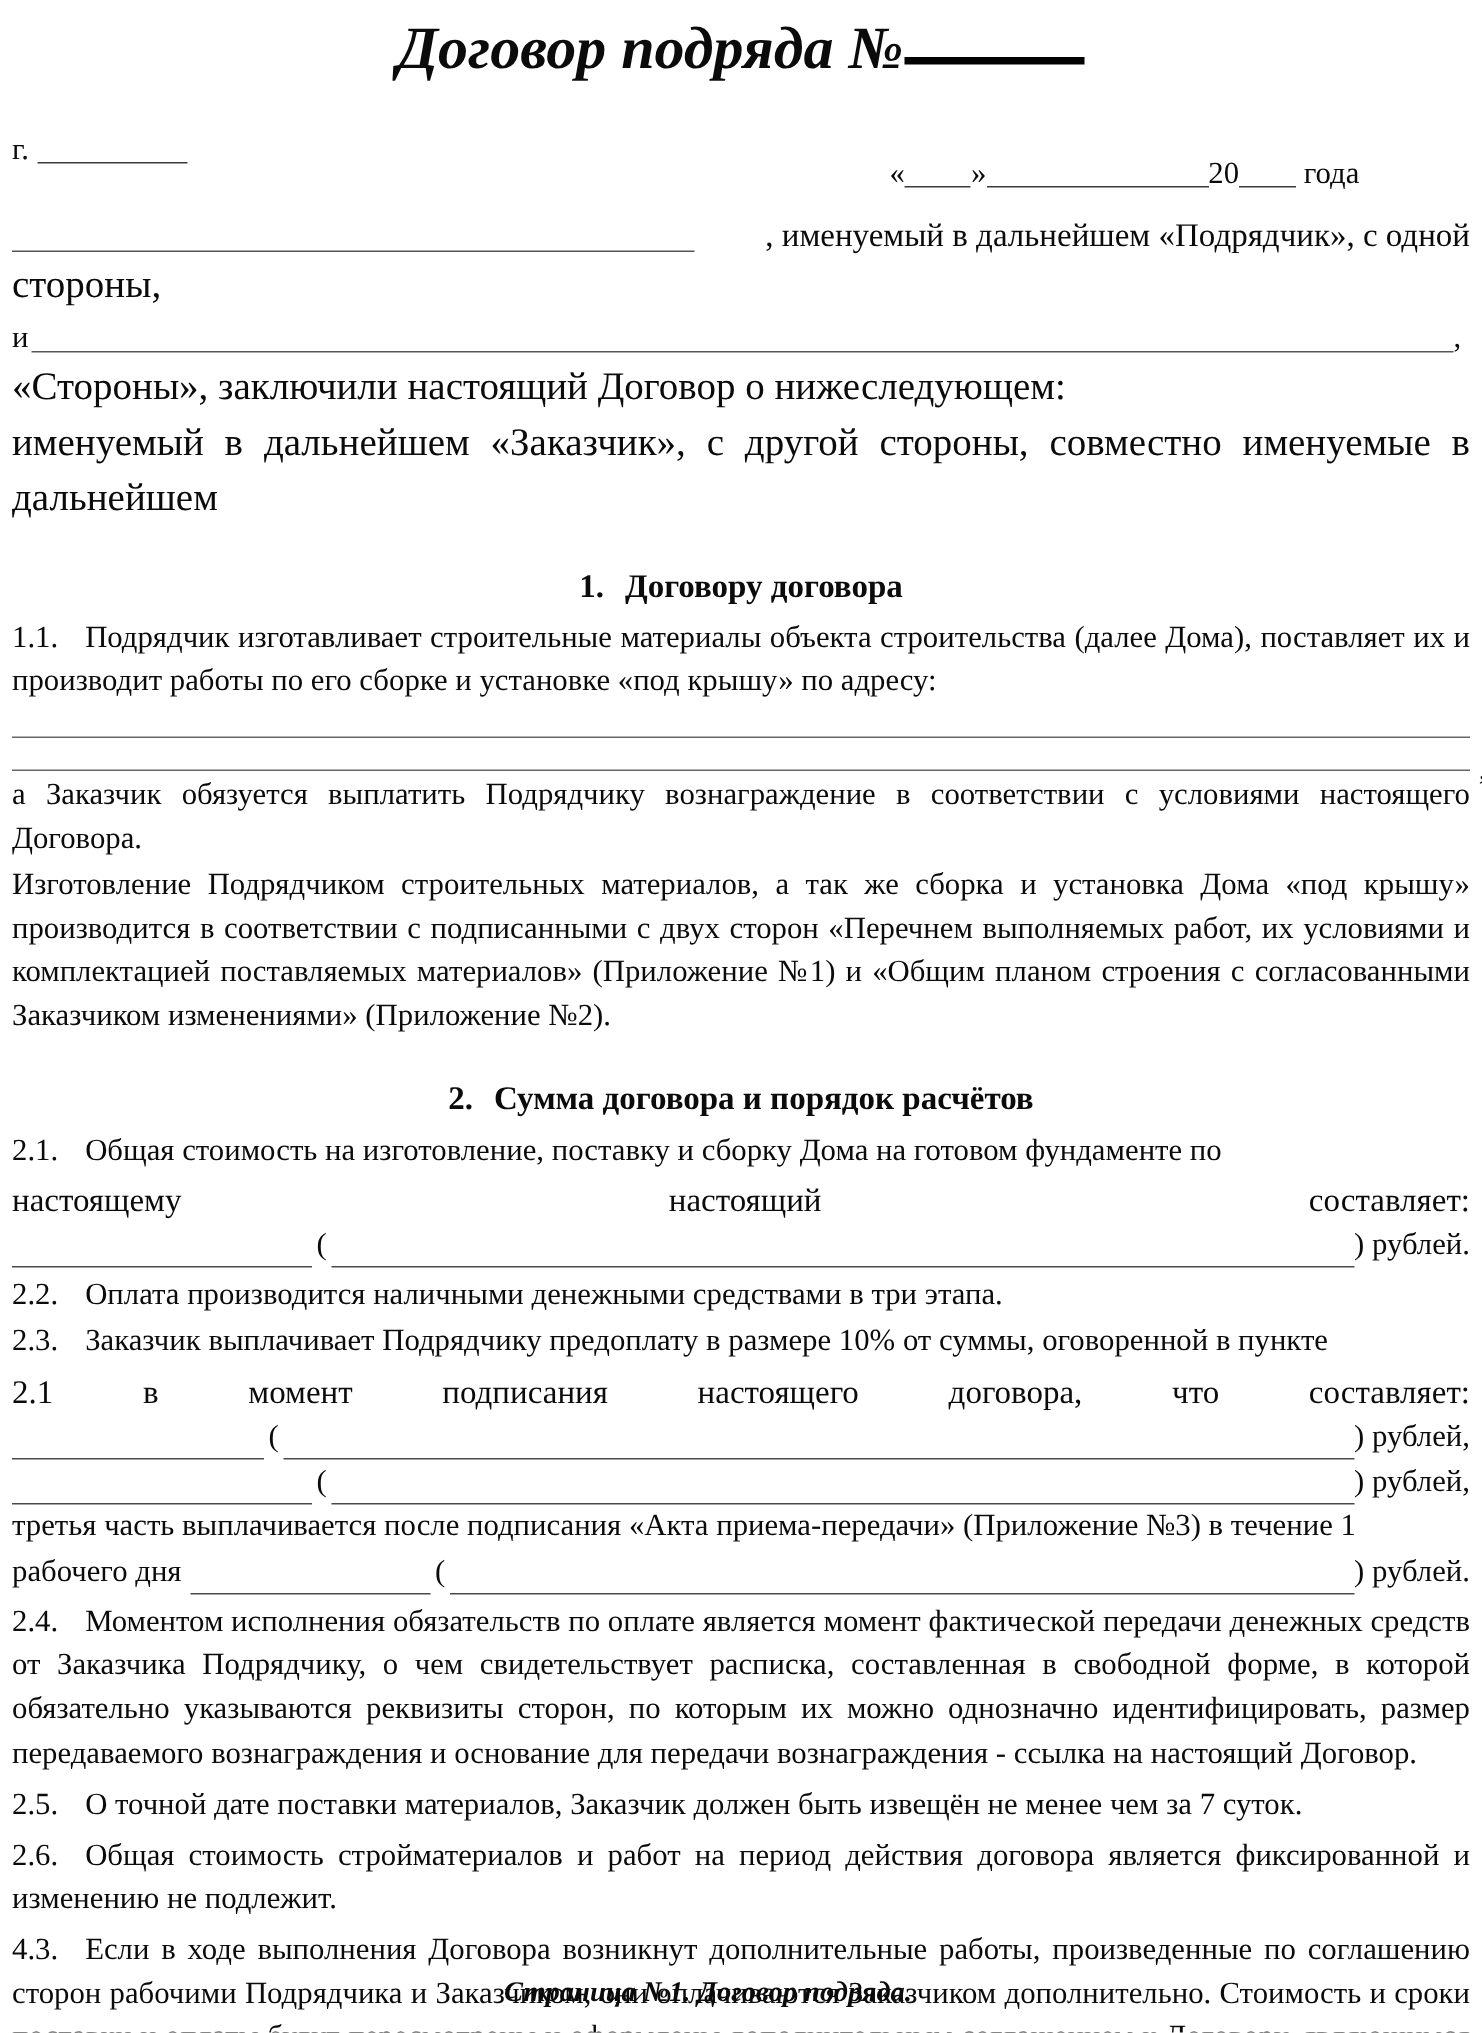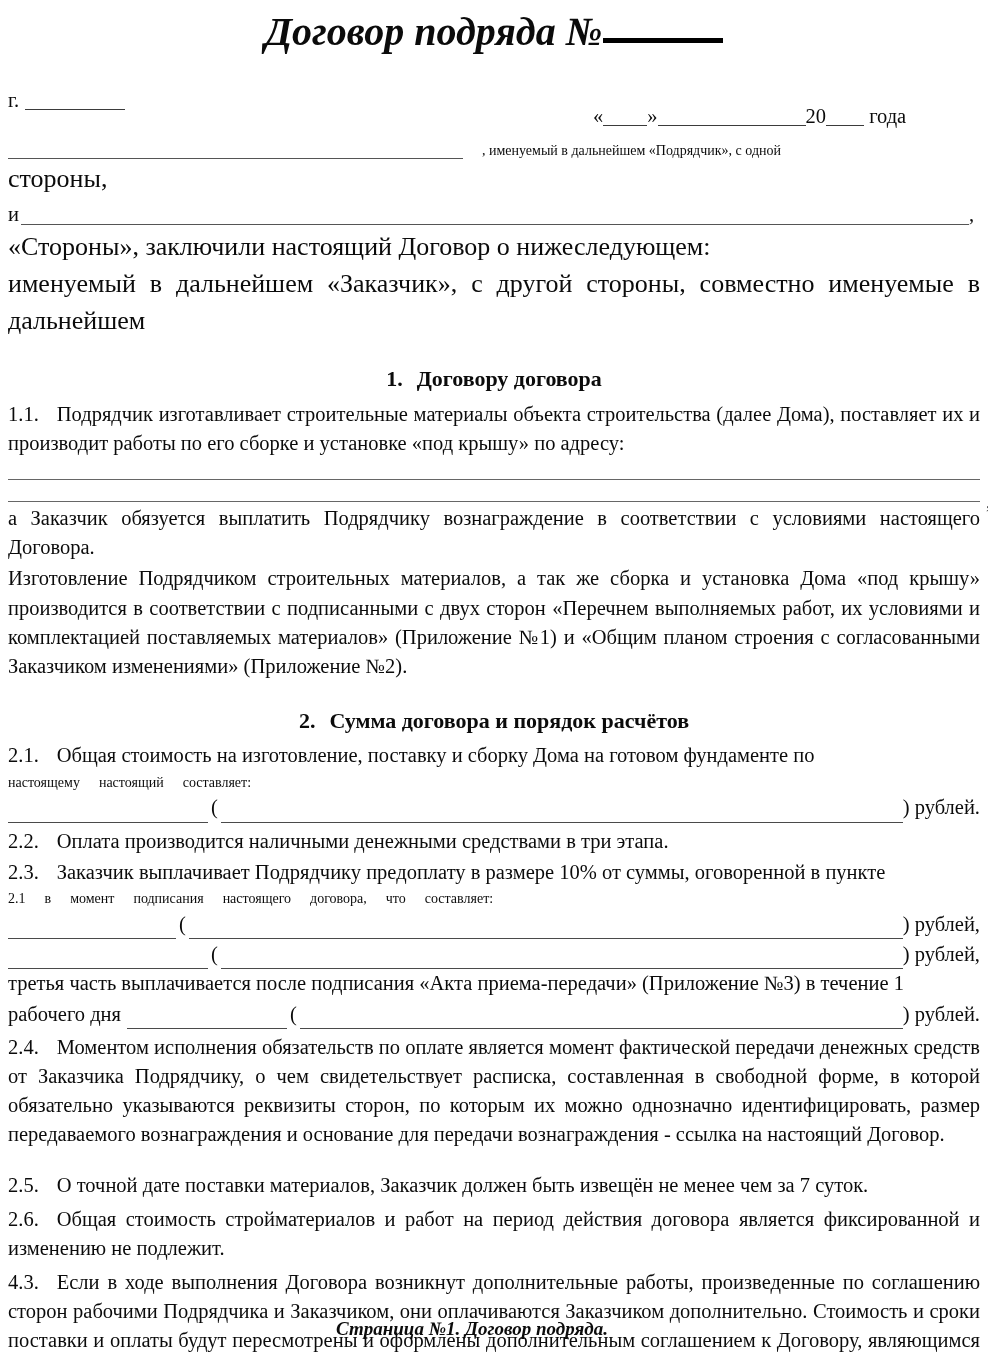--- a/index.html
+++ b/index.html
@@ -102,24 +102,24 @@
   .blank-full {
     display: inline-block;
     border-bottom: 1.5px solid #555;
     height: 0;
   }
   .b-party1 { width: 455px; vertical-align: -4px; }
   .b-party2 { width: 948px; vertical-align: -4px; margin-left: 2px; }
 
   .justify-line {
     display: flex;
-    font-size: 14px;
-    line-height: 1.42;
-    white-space: nowrap;
-    gap: 19px;
+    justify-content: space-between;
+    font-size: 22px;
+    line-height: 1.42;
+    white-space: nowrap;
   }
 
   
   .h2 {
     text-align: center;
     font-size: 22px;
     font-weight: bold;
     margin: 26px 0 6px 0;
     line-height: 1.3;
   }
@@ -291,21 +291,21 @@
       <span class="short" style="width:160px;"></span>
       <span class="paren">(</span>
       <span class="long"></span>
       <span>) рублей.</span>
     </div>
 
     <div class="clause" style="margin-top:4px;">
       <span class="no">2.4.</span><span>Моментом исполнения обязательств по оплате является момент фактической передачи денежных средств от Заказчика Подрядчику, о чем свидетельствует расписка, составленная в свободной форме, в которой обязательно указываются реквизиты сторон, по которым их можно однозначно идентифицировать, размер передаваемого вознаграждения и основание для передачи вознаграждения - ссылка на настоящий Договор.</span>
     </div>
 
-    <div class="clause" style="margin-top:21px;">
+    <div class="clause" style="margin-top:5px;">
       <span class="no">2.5.</span><span>О точной дате поставки материалов, Заказчик должен быть извещён не менее чем за 7 суток.</span>
     </div>
 
     <div class="clause" style="margin-top:5px;">
       <span class="no">2.6.</span><span>Общая стоимость стройматериалов и работ на период действия договора является фиксированной и изменению не подлежит.</span>
     </div>
 
     <div class="clause" style="margin-top:5px;">
       <span class="no">4.3.</span><span>Если в ходе выполнения Договора возникнут дополнительные работы, произведенные по соглашению сторон рабочими Подрядчика и Заказчиком, они оплачиваются Заказчиком дополнительно. Стоимость и сроки поставки и оплаты будут пересмотрены и оформлены дополнительным соглашением к Договору, являющимся его неотъемлемой частью.</span>
     </div>

